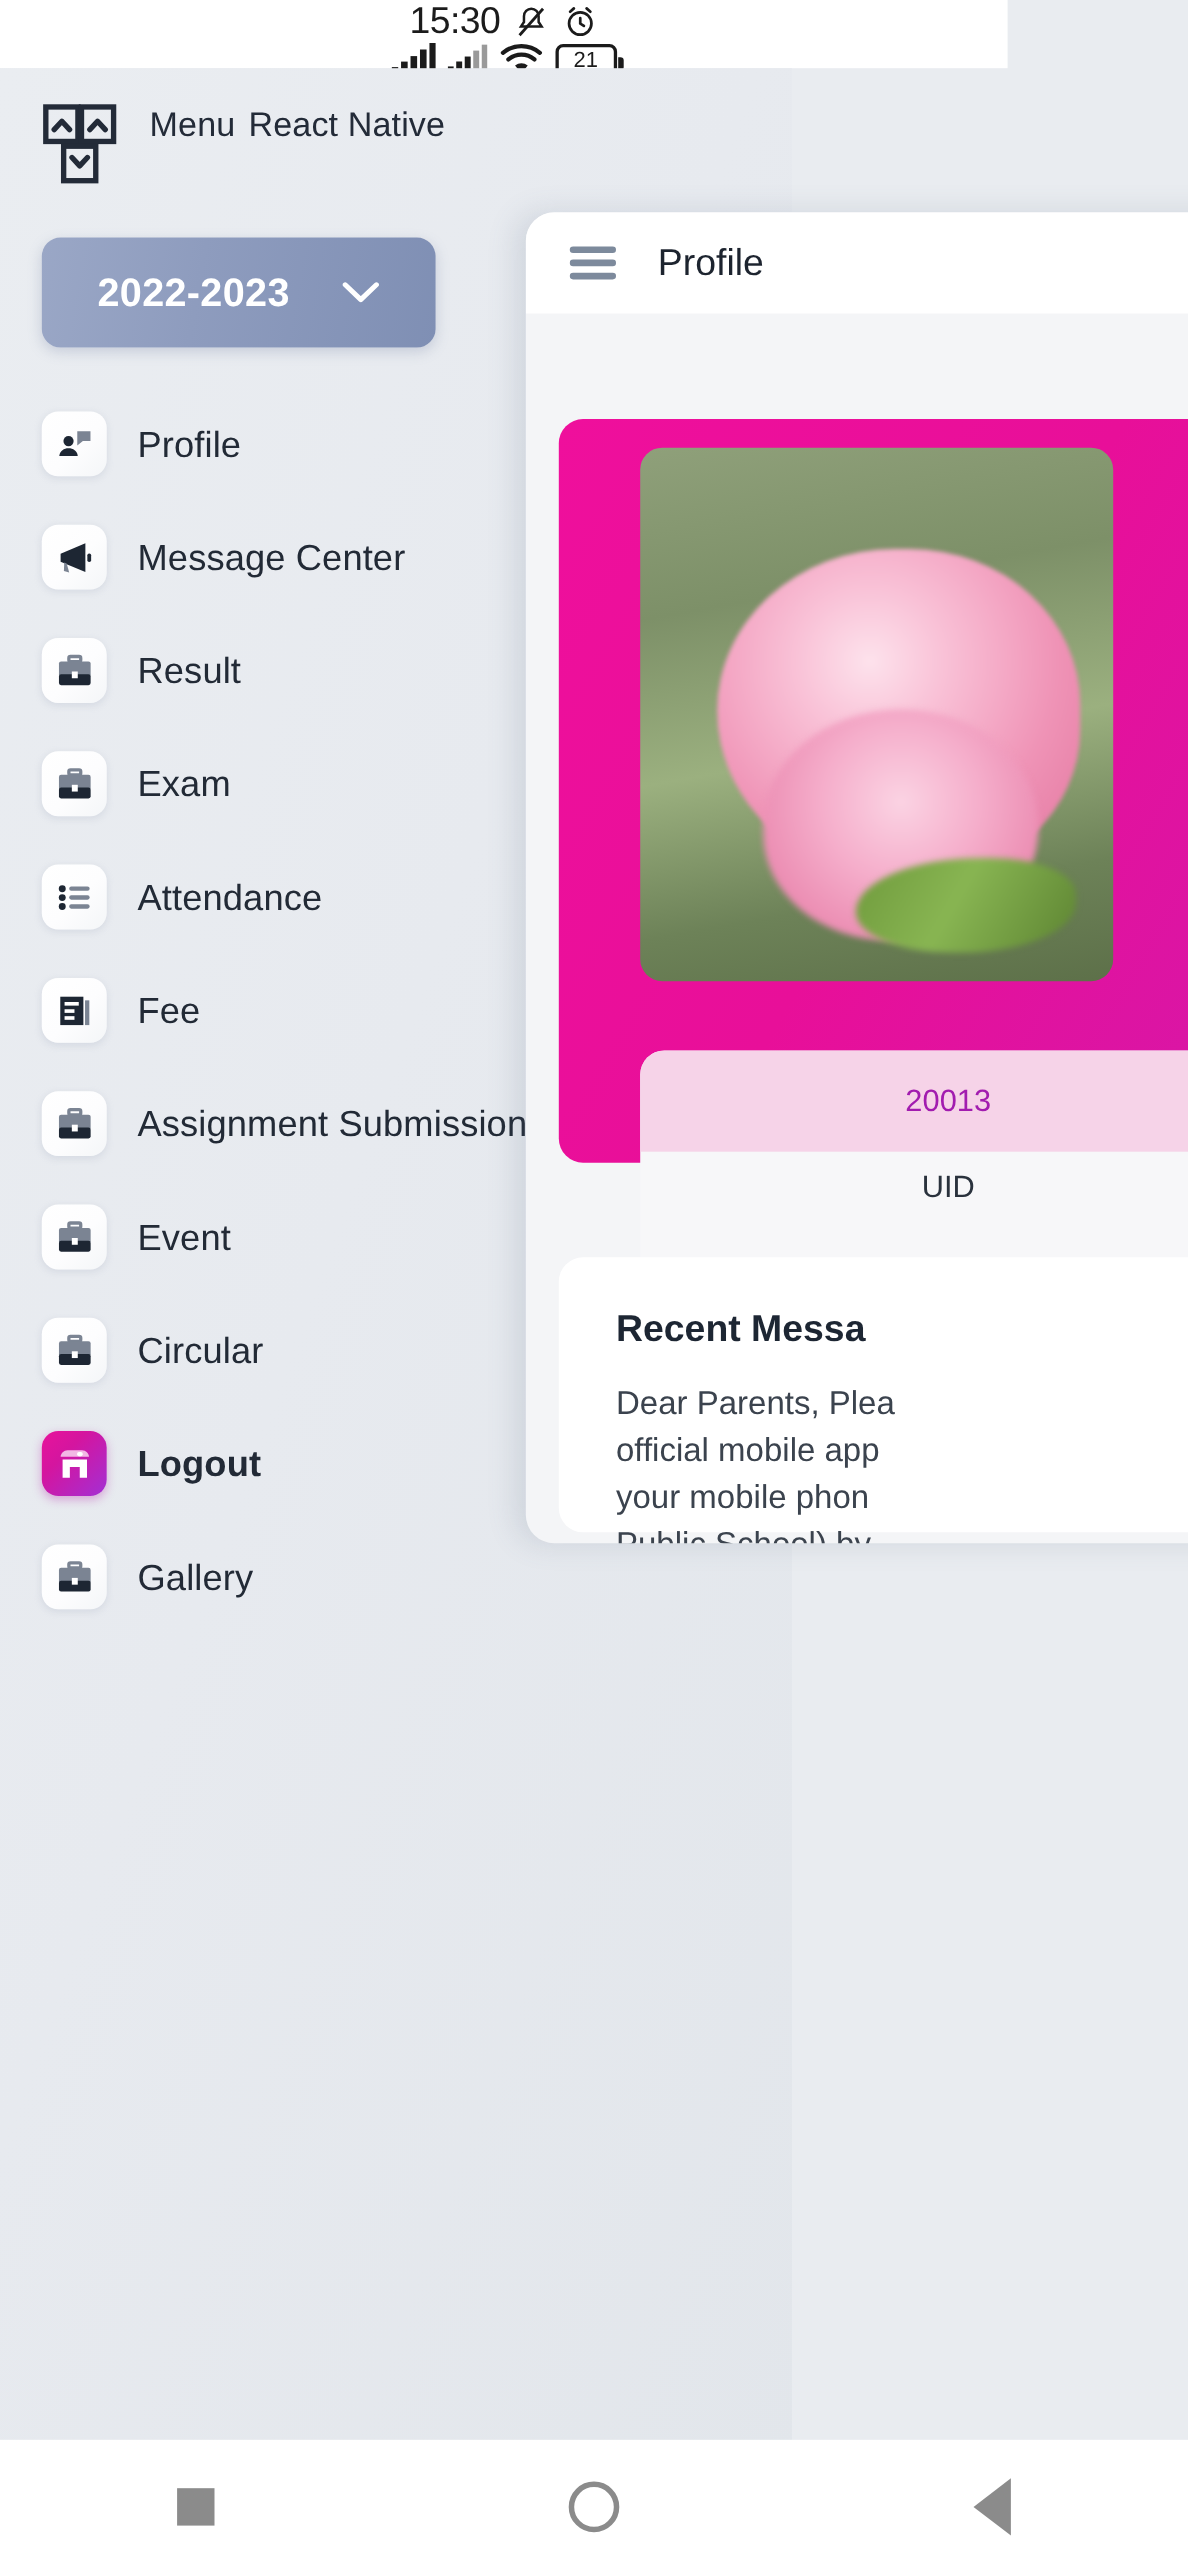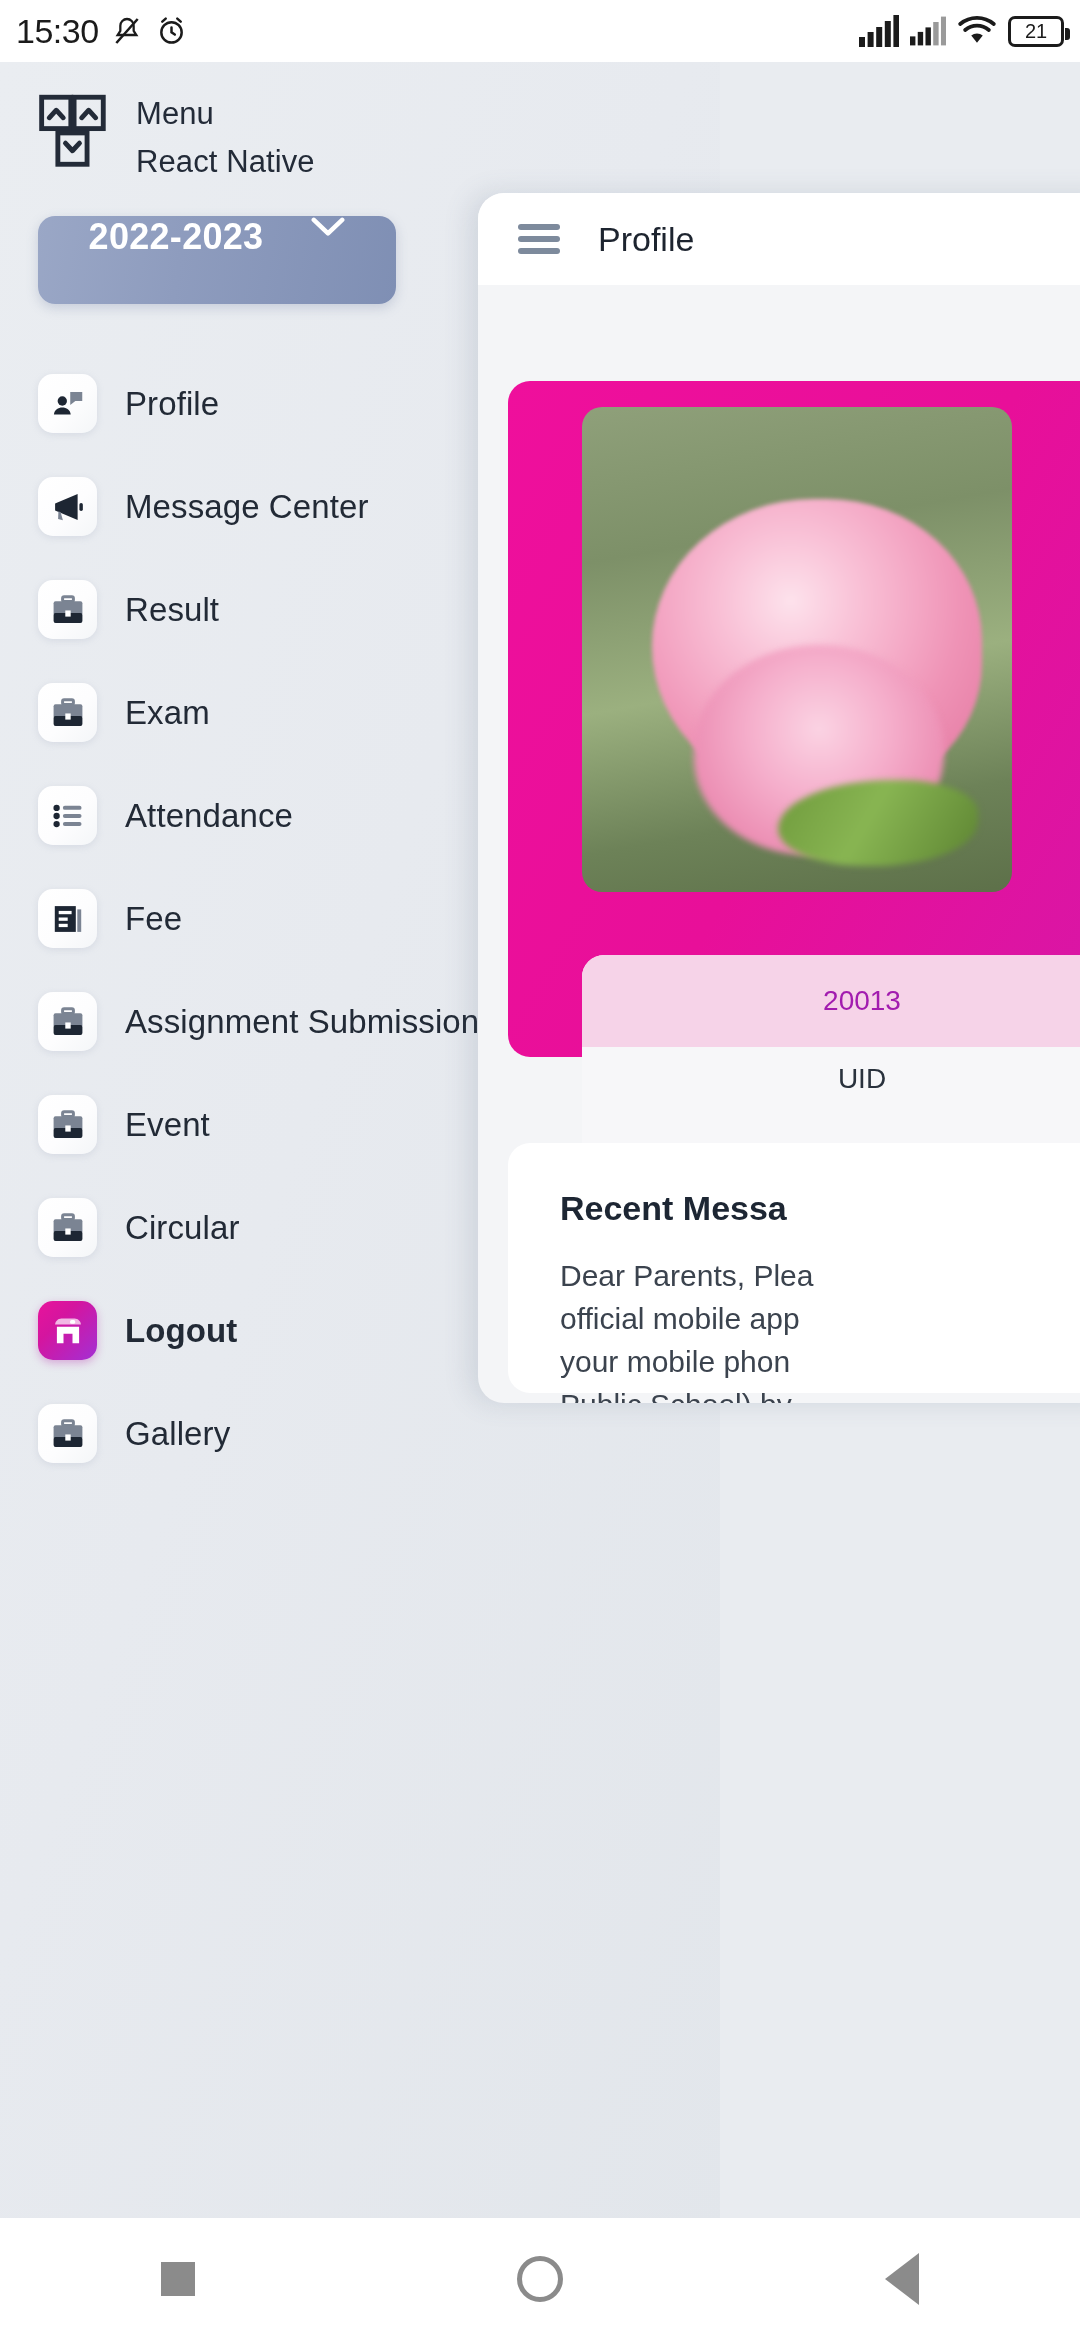--- a/index.html
+++ b/index.html
@@ -6,23 +6,23 @@
   html, body {
     width:1080px; height:2340px;
     font-family:"Liberation Sans", sans-serif;
     background:#ffffff;
     overflow:hidden;
   }
   #screen { position:relative; width:1080px; height:2340px; overflow:hidden; background:#e9ecf0; }
 
   
   .statusbar{
-    position:absolute; top:0; left:0; width:1080px; height:62px;
+    position:absolute; top:0; left:0; width:916px; height:62px;
     background:#ffffff; display:flex; align-items:center;
-    justify-content:space-between; padding:0 16px;
+    justify-content:space-between; padding:0 16px;flex-direction:column;
   }
   .sb-left{ display:flex; align-items:center; gap:12px; }
   .sb-time{ font-size:34px; color:#1b1b1b; letter-spacing:-.5px; font-family:"Liberation Sans", sans-serif; }
   .sb-right{ display:flex; align-items:center; gap:11px; }
   .battery-shell{
     position:relative; width:56px; height:31px; border:3px solid #1b1b1b;
     border-radius:7px; display:flex; align-items:center; justify-content:center;
   }
   .battery-shell:after{
     content:""; position:absolute; right:-9px; top:9px; width:5px; height:12px;
@@ -30,28 +30,28 @@
   }
   .battery-num{ font-size:20px; color:#1b1b1b; }
 
   
   .drawer{
     position:absolute; top:62px; left:0; width:720px; height:2218px;
     background:linear-gradient(110deg,#eaedf1 0%,#e7eaef 45%,#e2e6eb 100%);
   }
   .brand{ position:absolute; top:32px; left:38px; display:flex; align-items:flex-start; gap:28px; }
   .brand-logo{ width:70px; height:80px; flex:none; }
-  .brand-text{ display:flex; flex-direction:column; gap:12px; padding-top:2px; }
+  .brand-text{ display:flex; flex-direction:row; gap:12px; padding-top:2px; }
   .brand-line{ font-size:31px; color:#232b38; letter-spacing:.1px; }
 
   .year-btn{
-    position:absolute; top:154px; left:38px; width:358px; height:88px;
+    position:absolute; top:154px; left:38px; width:358px; height:100px;
     border-radius:17px;
     background:linear-gradient(100deg,#9aa7c6 0%,#8e9cbe 40%,#7f8fb4 100%);
-    display:flex; justify-content:center; gap:48px;
+    display:flex; align-items:center; justify-content:center; gap:48px;
     box-shadow:0 4px 12px rgba(110,125,160,.28);
   }
   .year-label{ font-size:36px; font-weight:bold; color:#ffffff; letter-spacing:.3px; }
 
   .menu-list{ position:absolute; top:290px; left:0; width:720px; }
   .menu-item{ display:flex; align-items:center; height:103px; padding-left:38px; gap:28px; }
   .mi-icon{
     width:59px; height:59px; flex:none; border-radius:15px;
     background:linear-gradient(135deg,#ffffff 0%,#fdfdfe 55%,#f4f6f8 100%);
     display:flex; align-items:center; justify-content:center;

